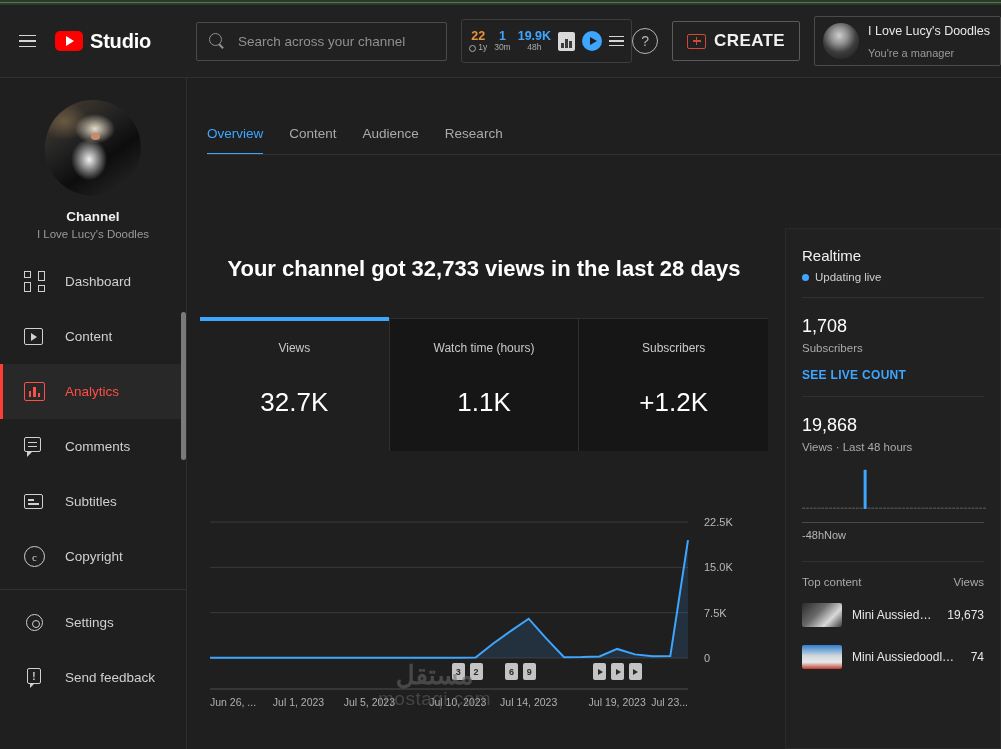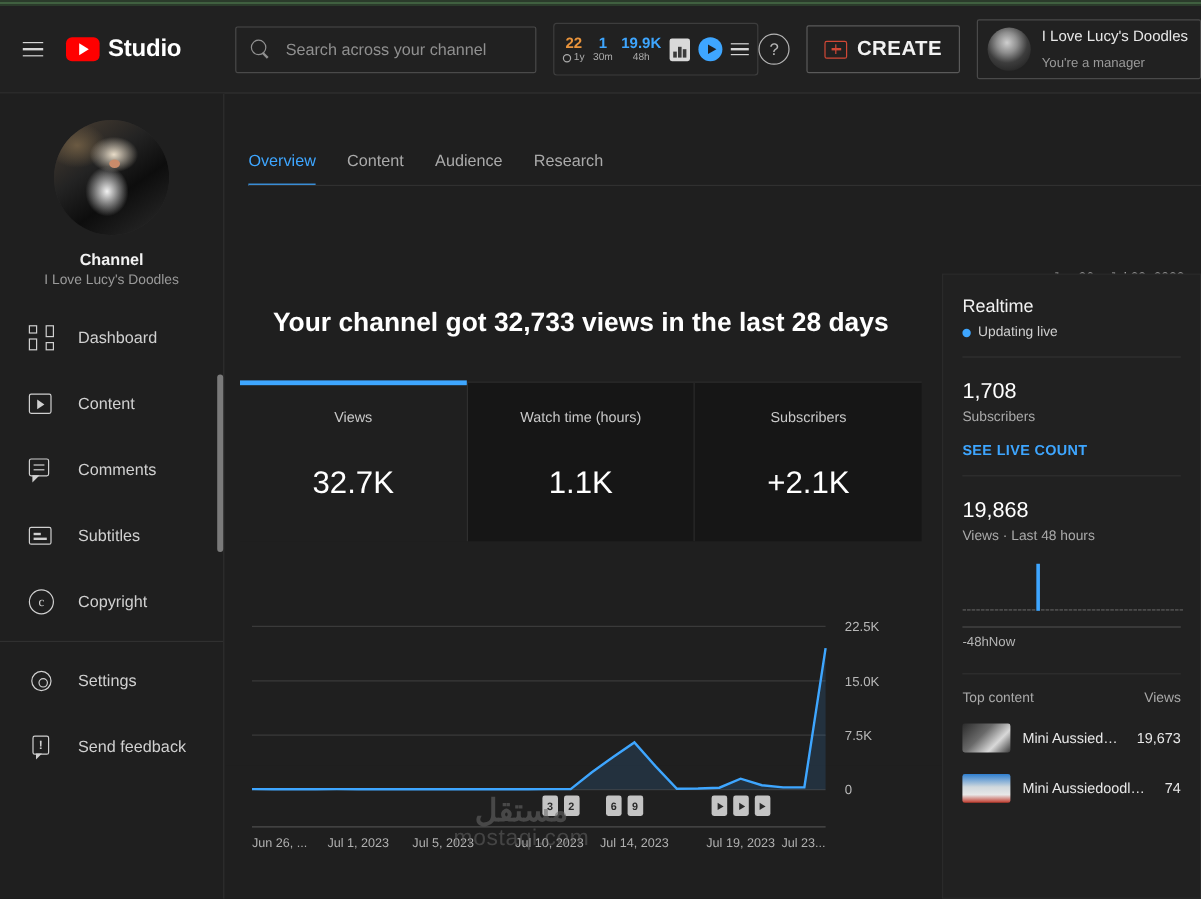--- a/index.html
+++ b/index.html
@@ -322,20 +322,30 @@
       <span class="lbl">Dashboard</span>
     </div>
 
     <div class="nav-item">
       <span class="nav-ic">
           <span class="ic-content"></span>
         </span>
       <span class="lbl">Content</span>
     </div>
 
+    <div class="nav-item active">
+      <span class="nav-ic">
+        <span class="ic-analytics">
+            <i></i>
+            <i></i>
+            <i></i>
+          </span>
+      </span>
+      <span class="lbl">Analytics</span>
+    </div>
 
     <div class="nav-item">
       <span class="nav-ic">
         <span class="ic-comments">
             <b></b>
             <b></b>
           </span>
       </span>
       <span class="lbl">Comments</span>
     </div>
@@ -397,21 +407,21 @@
       <div class="metric selected">
         <span class="metric-label">Views</span>
         <span class="metric-value">32.7K</span>
       </div>
       <div class="metric">
         <span class="metric-label">Watch time (hours)</span>
         <span class="metric-value">1.1K</span>
       </div>
       <div class="metric">
         <span class="metric-label">Subscribers</span>
-        <span class="metric-value">+2.1K</span>
+        <span class="metric-value">+1.2K</span>
       </div>
     </div>
   </div>
 
   <div class="chart-wrap">
     <svg class="chart-svg" id="chart" width="568" height="210">
         <line x1="10" y1="150" x2="488" y2="150" stroke="#3a3a3a" stroke-width="1"></line>
         <text x="504" y="154" class="ytick">0</text>
         <line x1="10" y1="104.66666666666667" x2="488" y2="104.66666666666667" stroke="#3a3a3a" stroke-width="1"></line>
         <text x="504" y="108.66666666666667" class="ytick">7.5K</text>

